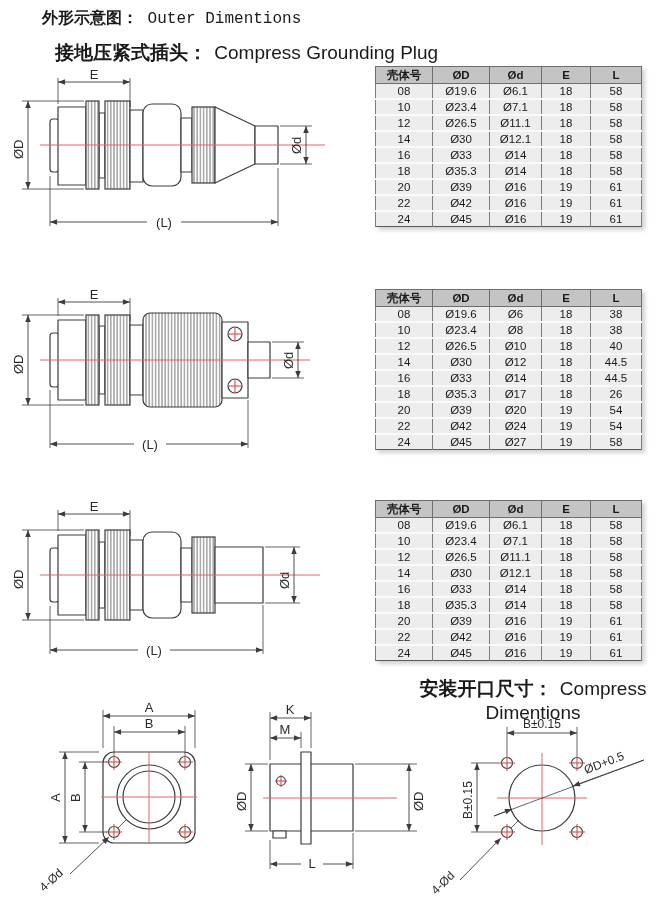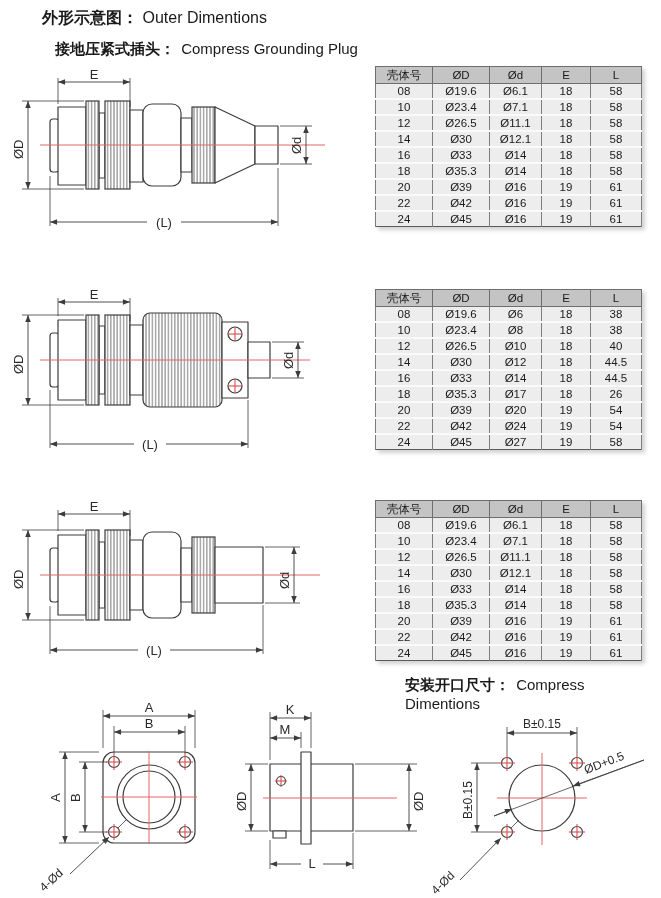--- a/index.html
+++ b/index.html
@@ -1,25 +1,25 @@
 <!DOCTYPE html>
 <html><head>
 <meta charset="utf-8">
 <style>
   html,body{margin:0;padding:0;background:#fff;}
   .page{position:relative;width:661px;height:898px;background:#ffffff;overflow:hidden;
         font-family:"Liberation Sans",sans-serif;color:#1a1a1a;}
-  .title{position:absolute;left:42px;top:8px;font-size:16px;}
+  .title{position:absolute;left:42px;top:8px;font-size:16px;font-family:Liberation Mono, monospace;}
   .title .zh{font-weight:bold;}
-  .shead{position:absolute;font-size:15px;}
+  .shead{position:absolute;font-size:19px;text-align:center;}
   .shead .zh{font-weight:bold;}
   .shead .en{margin-left:2px;}
   .dtable{position:absolute;border-collapse:collapse;border:1px solid #5a5a5a;
           background:#ededed;font-size:11.5px;box-shadow:3px 3px 4px rgba(0,0,0,0.18);}
-  .dtable th{background:#c4c4c4;border:1px solid #6e6e6e;font-weight:normal;
+  .dtable th{background:#c4c4c4;border:1px solid #6e6e6e;font-weight:bold;
              height:16px;padding:0 2px;}
   .dtable td{border-left:1px solid #7d7d7d;border-right:1px solid #7d7d7d;
              border-bottom:2px solid #fafafa;text-align:center;height:14px;padding:0 2px;}
   .dtable tr:last-child td{border-bottom:none;}
   svg.diag{position:absolute;overflow:visible;}
   .s{fill:#ffffff;stroke:#3c3c3c;stroke-width:1.2;stroke-linejoin:round;}
   .sn{fill:none;stroke:#3c3c3c;stroke-width:1.2;stroke-linejoin:round;}
   .kn{fill:url(#knurl);stroke:#3c3c3c;stroke-width:1.2;}
   .dim{stroke:#3c3c3c;stroke-width:0.9;fill:none;}
   .ext{stroke:#3c3c3c;stroke-width:0.8;fill:none;}

